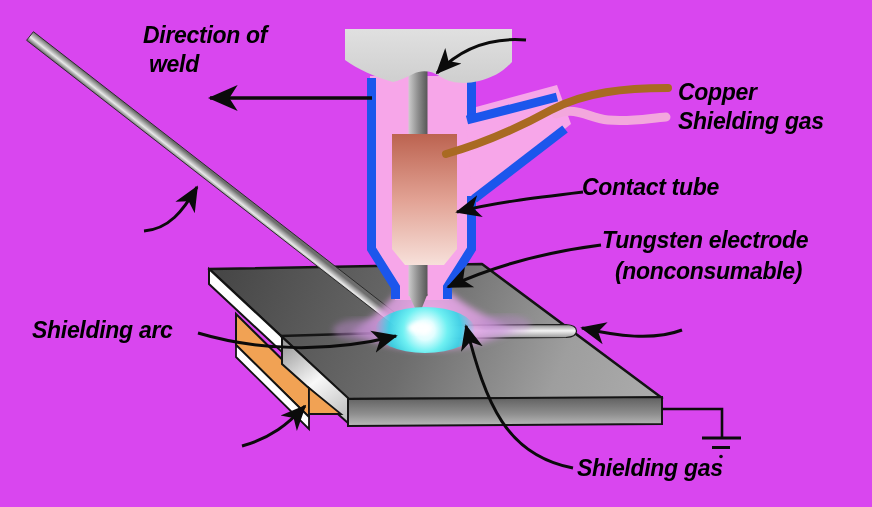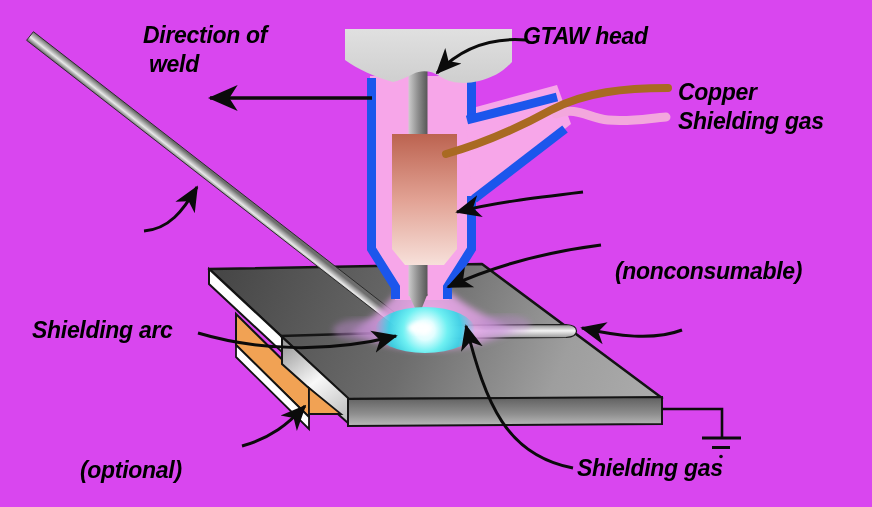--- a/index.html
+++ b/index.html
@@ -139,21 +139,21 @@
   <path d="M601,245 C546,252 496,265 448,287" fill="none" stroke="#0b0b0b" stroke-width="3" marker-end="url(#ah)"></path>
   <path d="M682,330 C653,341 617,336 582,328" fill="none" stroke="#0b0b0b" stroke-width="3" marker-end="url(#ah)"></path>
   <path d="M198,333 C262,352 332,352 396,336" fill="none" stroke="#0b0b0b" stroke-width="3" marker-end="url(#ah)"></path>
   <path d="M242,446 C271,438 288,424 305,406" fill="none" stroke="#0b0b0b" stroke-width="3" marker-end="url(#ah)"></path>
   <path d="M573,468 C506,455 486,404 466,326" fill="none" stroke="#0b0b0b" stroke-width="3" marker-end="url(#ah)"></path>
   <path d="M144,231 C169,229 183,211 197,187" fill="none" stroke="#0b0b0b" stroke-width="3" marker-end="url(#ah)"></path>
 </svg>
 
 <div class="lbl" style="left:143px;top:23px">Direction of</div>
 <div class="lbl" style="left:149px;top:52px">weld</div>
-<div class="lbl" style="left:523px;top:24px">GTAW head</div>
 <div class="lbl" style="left:678px;top:80px">Copper</div>
 <div class="lbl" style="left:678px;top:109px">Shielding gas</div>
+<div class="lbl" style="left:582px;top:175px">Contact tube</div>
+<div class="lbl" style="left:602px;top:228px">Tungsten electrode</div>
 <div class="lbl" style="left:615px;top:259px">(nonconsumable)</div>
 <div class="lbl" style="left:32px;top:318px">Shielding arc</div>
-<div class="lbl" style="left:80px;top:458px">(optional)</div>
 <div class="lbl" style="left:577px;top:456px">Shielding gas</div>
 
 </div>
 
 </body></html>

